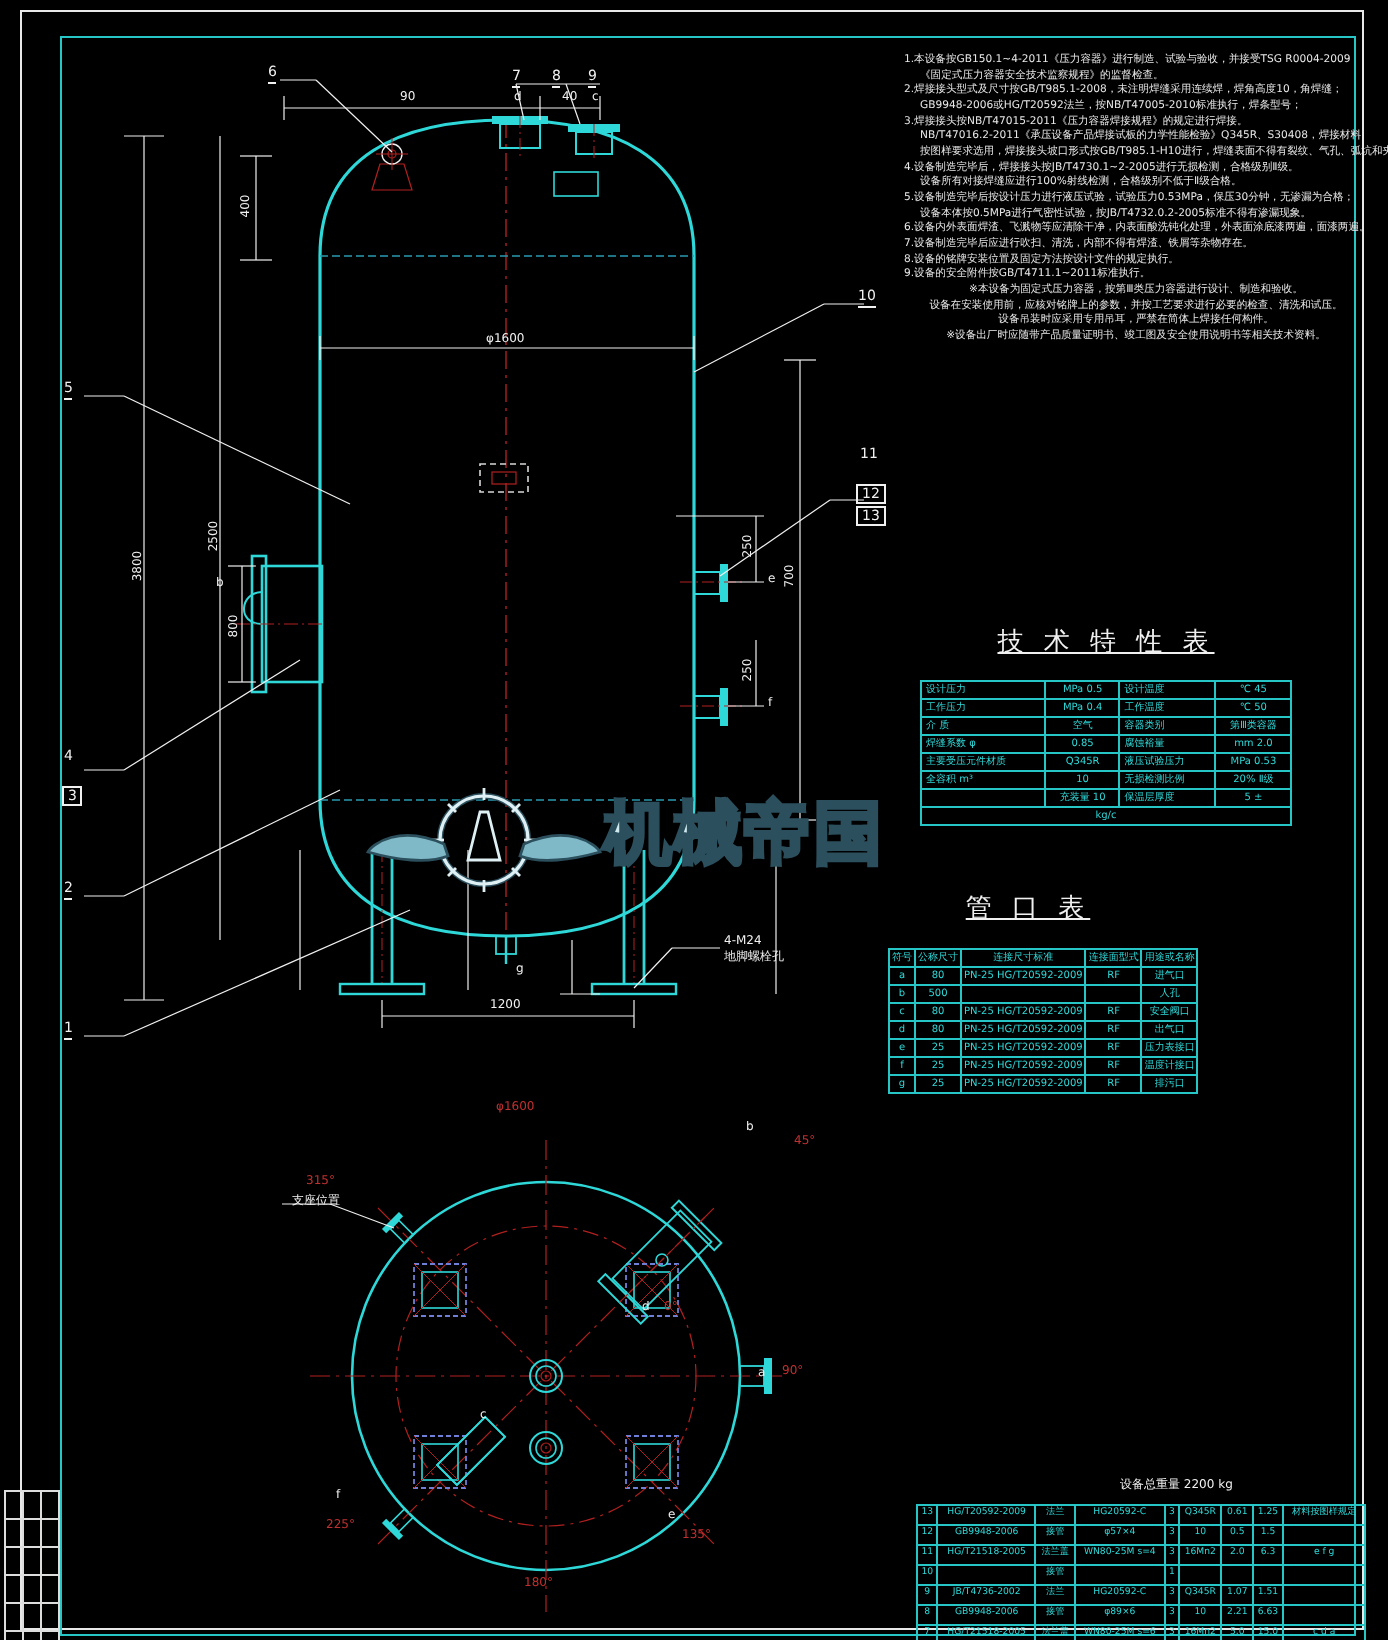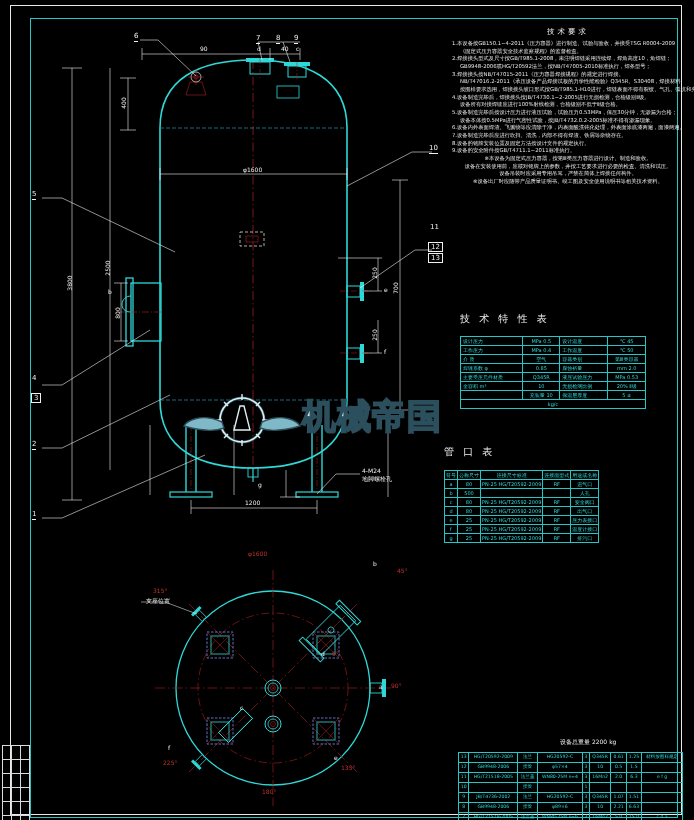--- a/index.html
+++ b/index.html
@@ -18,21 +18,21 @@
   #notes{position:absolute;left:452px;top:27px;width:232px;}
   #notes .ntitle{color:#f0f0f0;font-size:7.5px;letter-spacing:3px;text-align:center;margin-bottom:3px;}
   #notes .nline{color:#e8e8e8;font-size:5.3px;line-height:1.45;white-space:nowrap;transform-origin:left center;}
   #notes .ind1{padding-left:8px;}
   #notes .ind2{padding-left:16px;}
   #notes .ctr{text-align:center;padding-left:0;}
 
   
   .tbl{position:absolute;border-collapse:collapse;font-size:5px;color:#2fd8d8;}
   .tbl td{border:0.7px solid #27c6c6;padding:0px 1px;line-height:1.35;white-space:nowrap;text-align:center;height:8px;}
-  .ttl{position:absolute;color:#f0f0f0;font-size:10px;letter-spacing:3px;text-align:left;width:100%;}
+  .ttl{position:absolute;color:#f0f0f0;font-size:13px;letter-spacing:3px;text-align:center;width:100%;text-decoration:underline;}
 
   #tech-wrap{position:absolute;left:460px;top:312px;width:186px;}
   #tech-tbl{position:relative;left:0;top:10px;width:186px;}
   #tech-tbl td.l{text-align:left;padding-left:2px;}
 
   #pipe-wrap{position:absolute;left:444px;top:445px;width:140px;}
   #pipe-tbl{position:relative;left:0;top:11px;width:140px;}
 
   #bom-wrap{position:absolute;left:458px;top:752px;width:225px;}
   #bom-tbl{position:relative;width:225px;}
@@ -311,21 +311,20 @@
   <div class="lbl-r" style="left:153px;top:588px;">315°</div>
   <div class="lbl" style="left:146px;top:598px;">支座位置</div>
   <div class="lbl" style="left:168px;top:745px;">f</div>
   <div class="lbl-r" style="left:163px;top:760px;">225°</div>
   <div class="lbl" style="left:334px;top:755px;">e</div>
   <div class="lbl-r" style="left:341px;top:765px;">135°</div>
   <div class="lbl-r" style="left:262px;top:789px;">180°</div>
   <div class="lbl-r" style="left:248px;top:551px;">φ1600</div>
 
   <div id="notes">
-    <div class="ntitle">技术要求</div>
     <div id="notes-lines">
         <div class="nline">1.本设备按GB150.1~4-2011《压力容器》进行制造、试验与验收，并接受TSG  R0004-2009</div>
         <div class="nline ind1">《固定式压力容器安全技术监察规程》的监督检查。</div>
         <div class="nline">2.焊接接头型式及尺寸按GB/T985.1-2008，未注明焊缝采用连续焊，焊角高度10，角焊缝；</div>
         <div class="nline ind1">GB9948-2006或HG/T20592法兰，按NB/T47005-2010标准执行，焊条型号；</div>
         <div class="nline">3.焊接接头按NB/T47015-2011《压力容器焊接规程》的规定进行焊接。</div>
         <div class="nline ind1">NB/T47016.2-2011《承压设备产品焊接试板的力学性能检验》Q345R、S30408，焊接材料</div>
         <div class="nline ind1">按图样要求选用，焊接接头坡口形式按GB/T985.1-H10进行，焊缝表面不得有裂纹、气孔、弧坑和夹渣。</div>
         <div class="nline">4.设备制造完毕后，焊接接头按JB/T4730.1~2-2005进行无损检测，合格级别Ⅱ级。</div>
         <div class="nline ind1">设备所有对接焊缝应进行100%射线检测，合格级别不低于Ⅱ级合格。</div>

